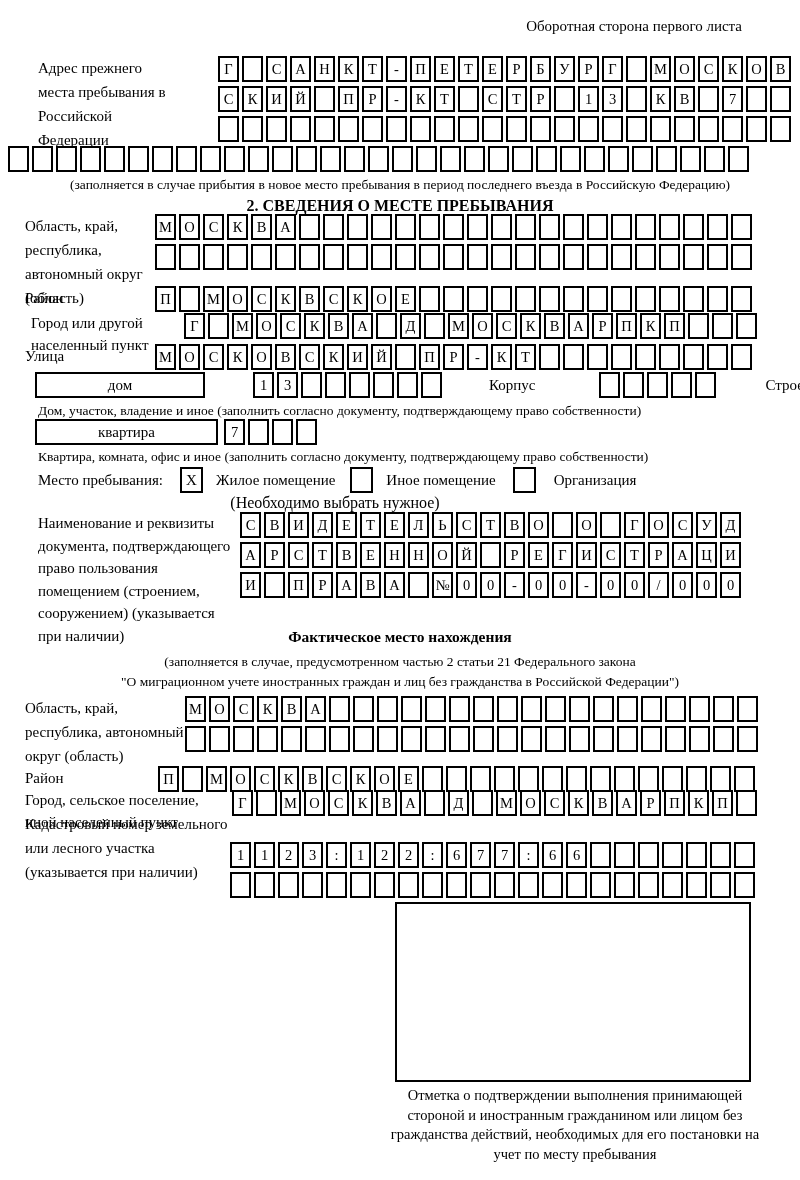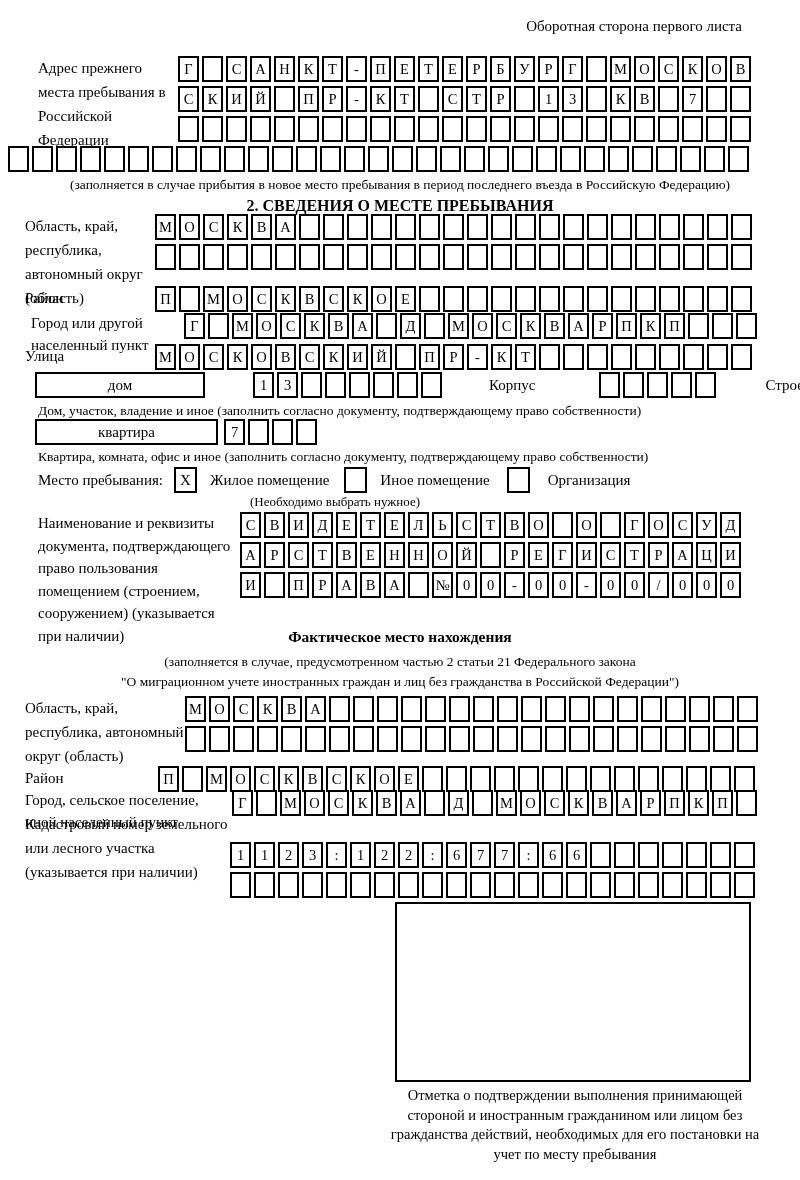--- a/index.html
+++ b/index.html
@@ -30,21 +30,21 @@
   .caption { font-size:13.5px; }
   .center { left:0; width:800px; text-align:center; }
   .bold { font-weight:bold; }
   .inline-lbl { padding-top:4px; line-height:1.2; flex:0 0 auto; }
 </style>
 </head>
 <body>
 
 <div class="abs" style="top:18px; right:58px;">Оборотная сторона первого листа</div>
 
-<div class="abs flexrow" style="top:56px; left:38px;">
+<div class="abs flexrow" style="top:56px; left:38px;gap:40px;">
   <div class="lbl" style="width:140px;">Адрес прежнего места пребывания в Российской Федерации</div>
   <div>
     <div class="cellrow">
         <div class="cell">Г</div>
         <div class="cell"></div>
         <div class="cell">С</div>
         <div class="cell">А</div>
         <div class="cell">Н</div>
         <div class="cell">К</div>
         <div class="cell">Т</div>
@@ -344,29 +344,29 @@
   <div class="cellrow">
       <div class="cell">7</div>
       <div class="cell"></div>
       <div class="cell"></div>
       <div class="cell"></div>
     </div>
 </div>
 <div class="abs caption" style="top:449px; left:38px;">Квартира, комната, офис и иное (заполнить согласно документу, подтверждающему право собственности)</div>
 
 <div class="abs flexrow" style="top:467px; left:38px;">
-  <div class="inline-lbl" style="margin-right:11px;">Место пребывания:</div>
+  <div class="inline-lbl" style="margin-right:17px;">Место пребывания:</div>
   <div class="chk">X</div>
   <div class="inline-lbl" style="margin:0 15px 0 13px;">Жилое помещение</div>
   <div class="chk"></div>
   <div class="inline-lbl" style="margin:0 17px 0 13px;">Иное помещение</div>
   <div class="chk"></div>
   <div class="inline-lbl" style="margin-left:18px;">Организация</div>
 </div>
-<div class="abs caption" style="top:494px; left:160px; width:350px; text-align:center; font-size:13px;">(Необходимо выбрать нужное)</div>
+<div class="abs caption" style="top:494px; left:160px; width:350px; text-align:center; font-size:16px;">(Необходимо выбрать нужное)</div>
 
 <div class="abs flexrow" style="top:512px; left:38px;">
   <div style="width:202px; line-height:1.5;">Наименование и реквизиты документа, подтверждающего право пользования помещением (строением, сооружением) (указывается при наличии)</div>
   <div>
     <div class="cellrow">
         <div class="cell">С</div>
         <div class="cell">В</div>
         <div class="cell">И</div>
         <div class="cell">Д</div>
         <div class="cell">Е</div>

